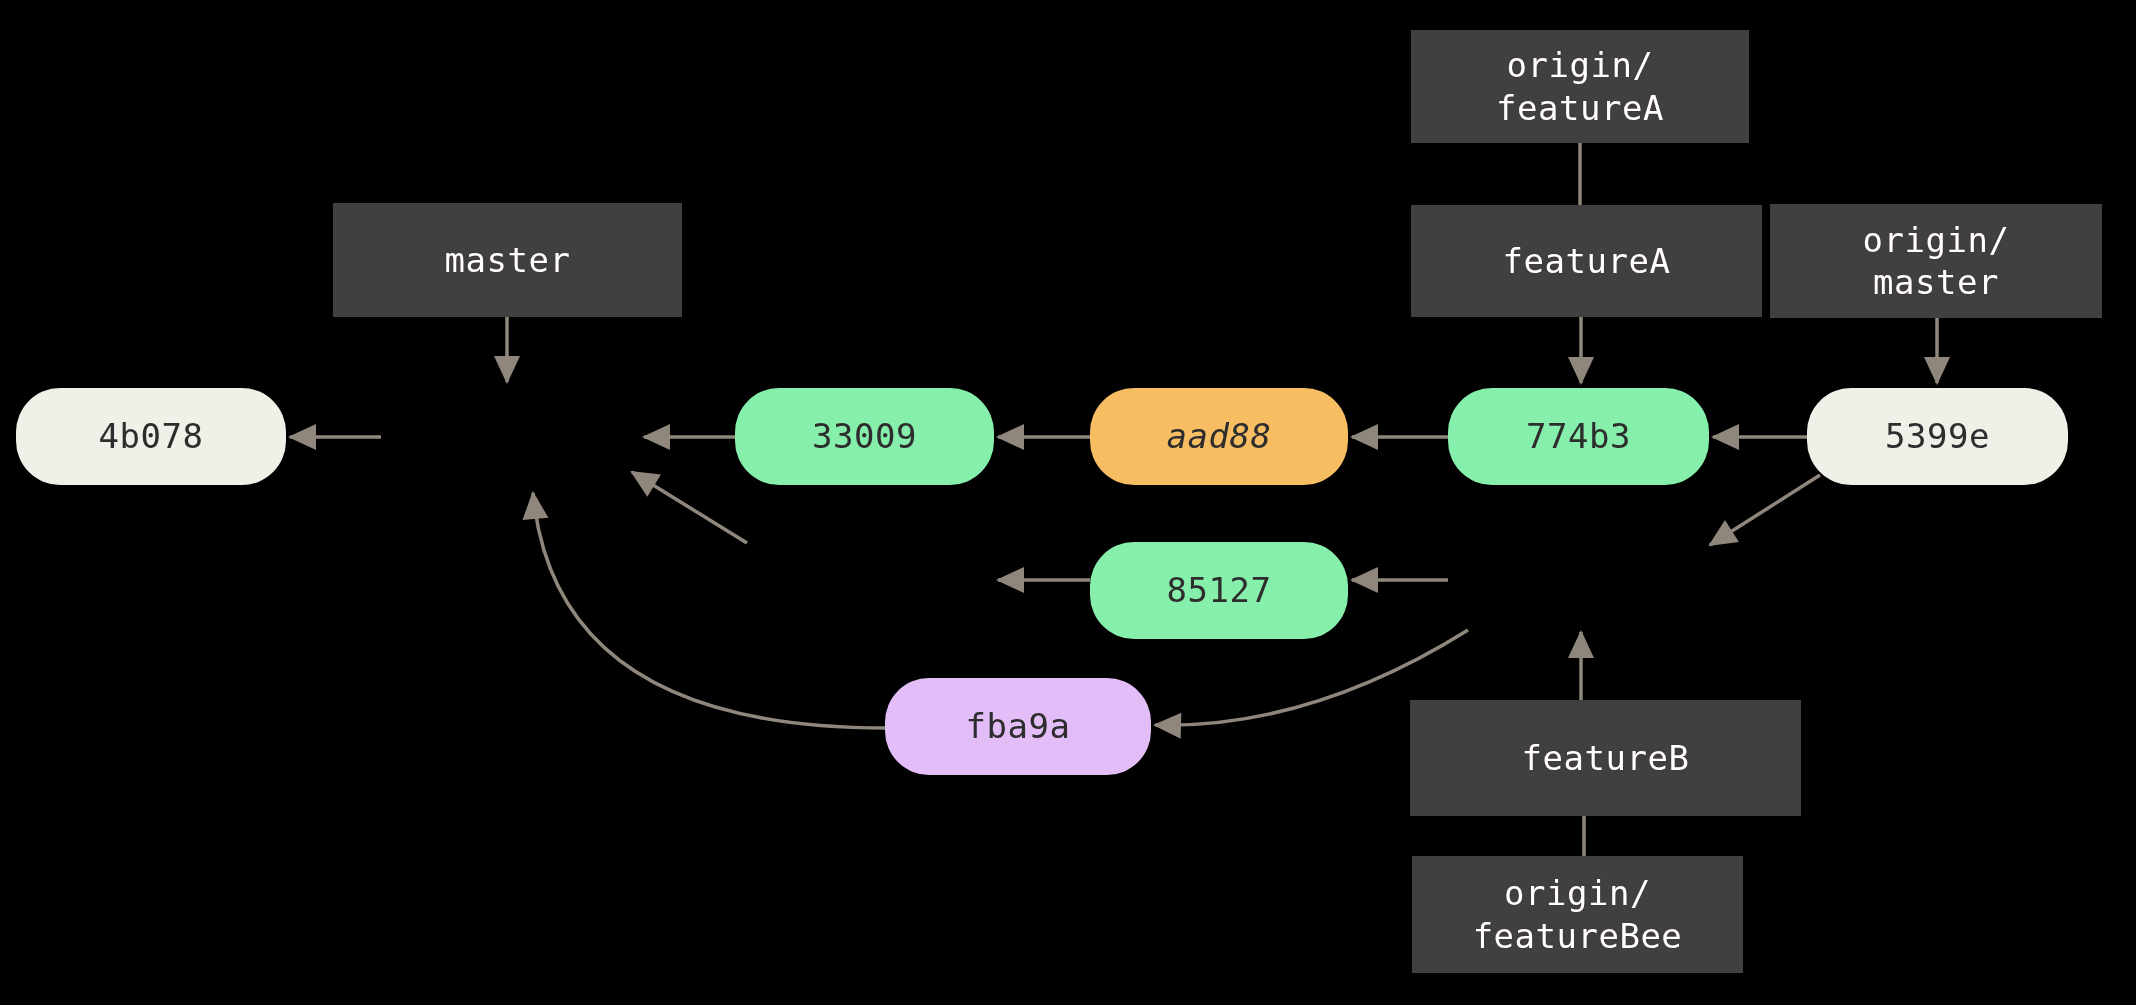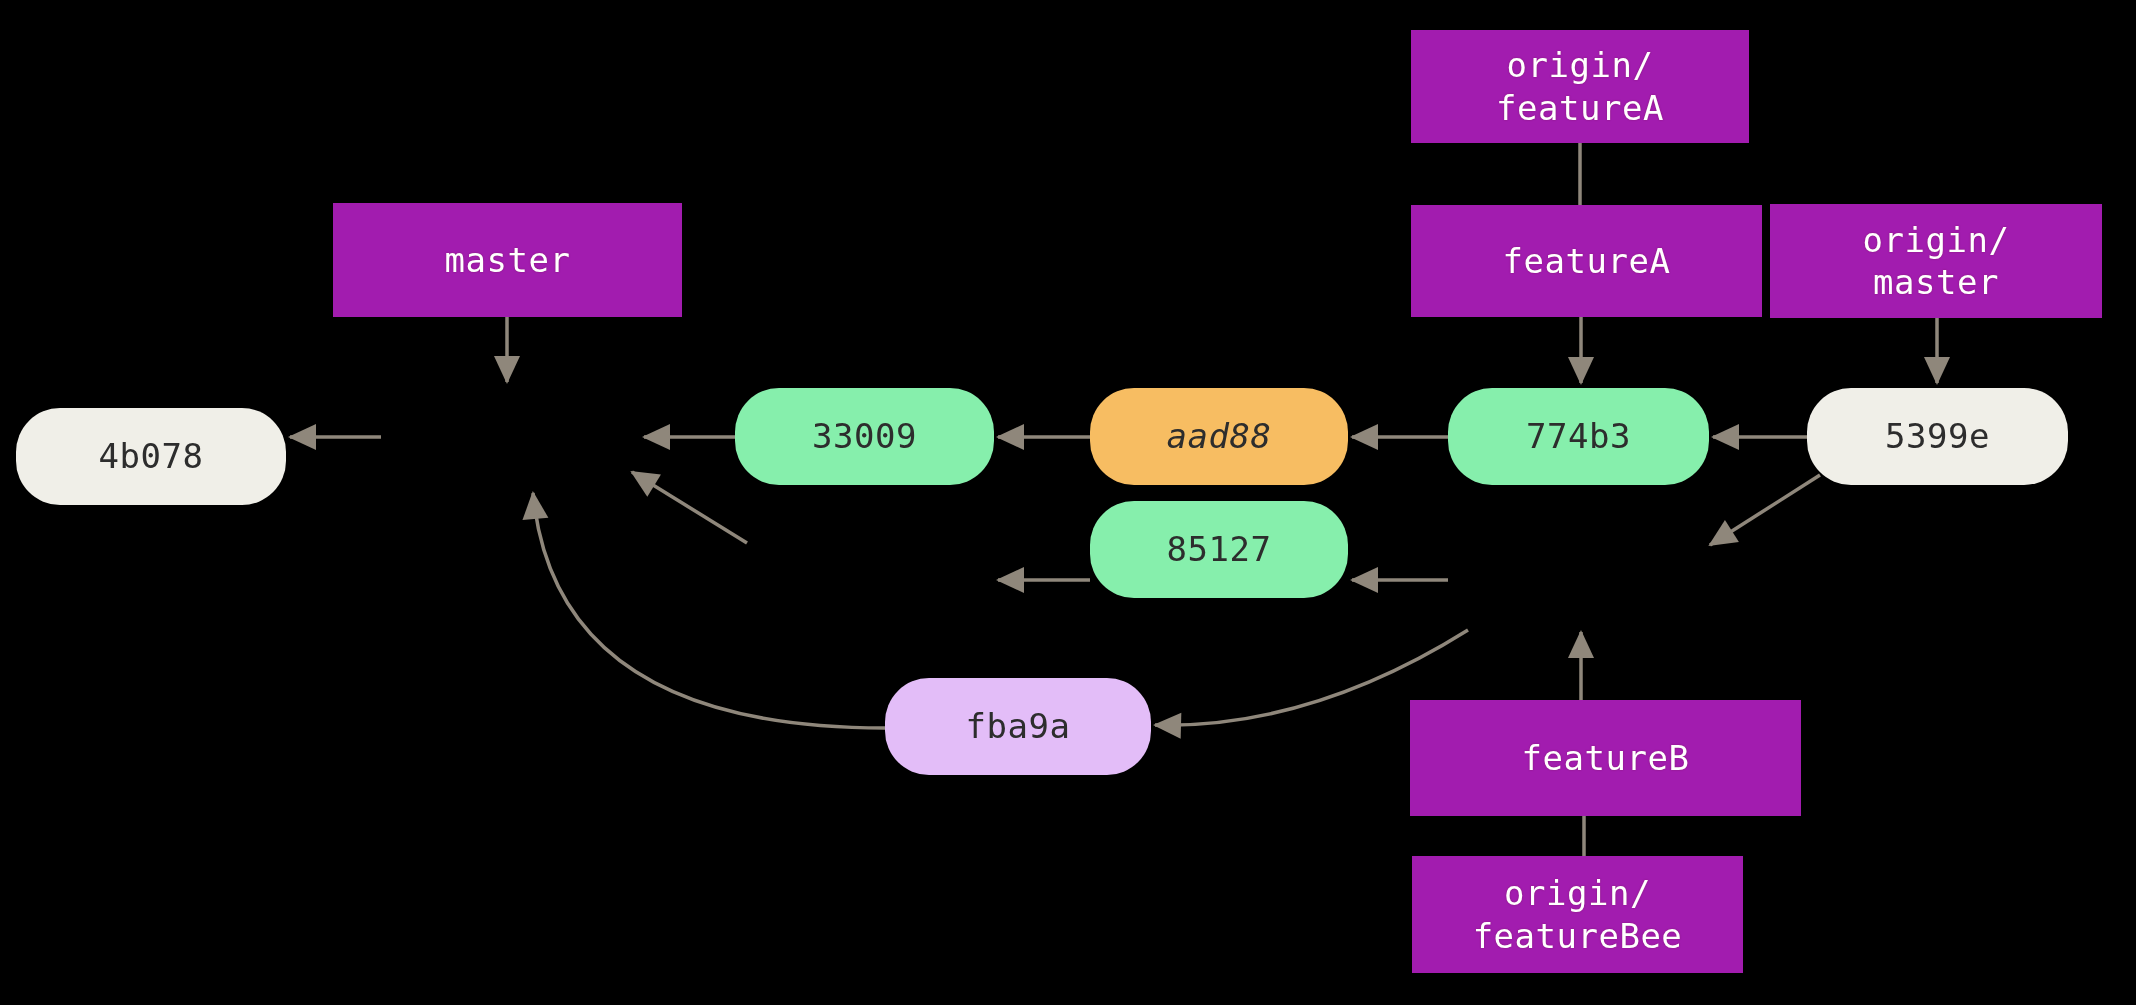--- a/index.html
+++ b/index.html
@@ -24,21 +24,21 @@
   .pill{
     border-radius:44px;
     color:#2d2d2d;
     height:97px;
   }
   .pill.plain{background:#f0efe8;}
   .pill.green{background:#86efac;}
   .pill.orange{background:#f7bd62;font-style:italic;}
   .pill.purple{background:#e3bdf8;}
   .branch{
-    background:#a21caf;
+    background:#404040;
     color:#ffffff;
     text-shadow:0 0 2px rgba(90,20,5,0.35);
   }
 </style>
 </head>
 <body>
 
 <div class="stage">
 
   <svg class="edges" viewBox="0 0 2136 1005">
@@ -69,21 +69,21 @@
   <div class="node branch" style="left:333px;top:203px;width:349px;height:114px;">master</div>
   <div class="node branch" style="left:1411px;top:30px;width:338px;height:113px;">origin/
 featureA</div>
   <div class="node branch" style="left:1411px;top:205px;width:351px;height:112px;">featureA</div>
   <div class="node branch" style="left:1770px;top:204px;width:332px;height:114px;">origin/
 master</div>
   <div class="node branch" style="left:1410px;top:700px;width:391px;height:116px;">featureB</div>
   <div class="node branch" style="left:1412px;top:856px;width:331px;height:117px;">origin/
 featureBee</div>
 
-  <div class="node pill plain" style="left:16px;top:408px;width:270px;">4b078</div>
+  <div class="node pill plain" style="left:16px;top:388px;width:270px;">4b078</div>
   <div class="node pill green" style="left:735px;top:388px;width:259px;">33009</div>
   <div class="node pill orange" style="left:1090px;top:388px;width:258px;">aad88</div>
   <div class="node pill green" style="left:1448px;top:388px;width:261px;">774b3</div>
   <div class="node pill plain" style="left:1807px;top:388px;width:261px;">5399e</div>
-  <div class="node pill green" style="left:1090px;top:501px;width:258px;">85127</div>
+  <div class="node pill green" style="left:1090px;top:542px;width:258px;">85127</div>
   <div class="node pill purple" style="left:885px;top:678px;width:266px;">fba9a</div>
 
 </div>
 
 </body></html>

